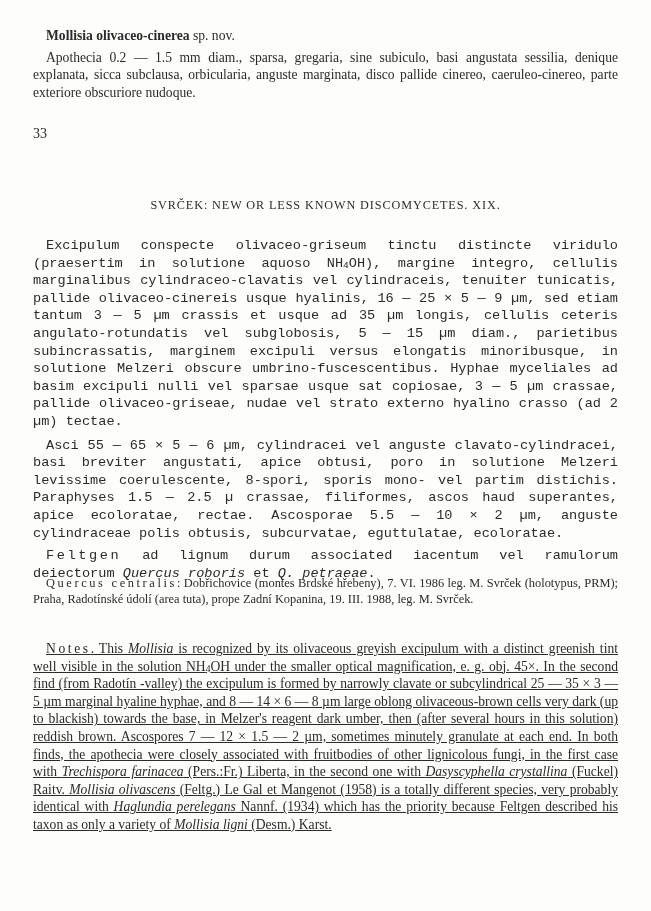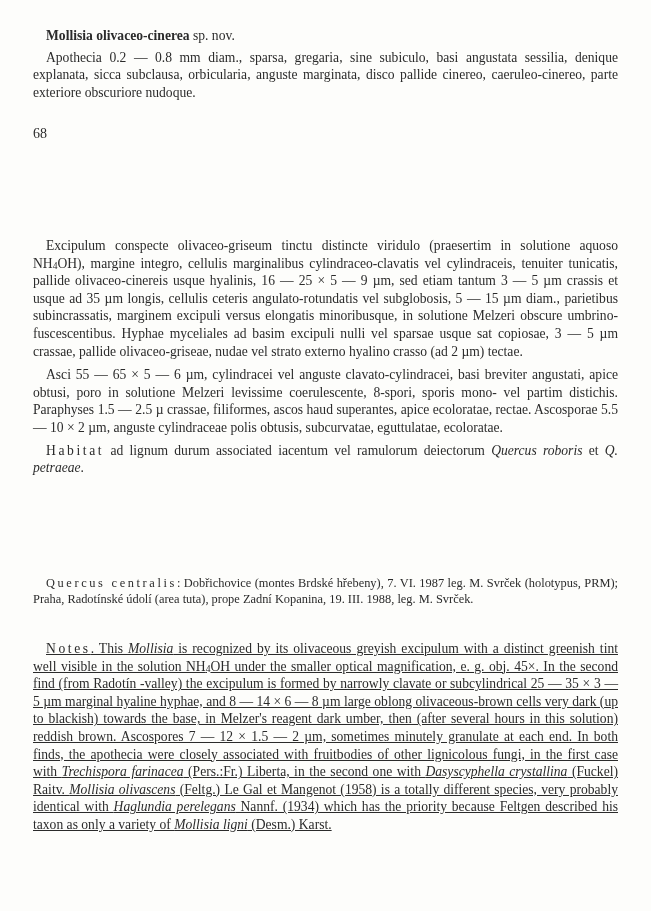--- a/index.html
+++ b/index.html
@@ -21,35 +21,36 @@
   i { font-style: italic; }
   sub { font-size: 0.7em; vertical-align: -0.15em; line-height: 0; }
 </style>
 </head>
 <body>
 
 <div class="page">
 
   <div class="col" style="top:10px;">
     <p class="heading indent"><span class="bold">Mollisia olivaceo-cinerea</span> <span>sp. nov.</span></p>
-    <p class="indent" style="margin-top:4px;">Apothecia 0.2 — 0.8 mm diam., sparsa, gregaria, sine subiculo, basi angustata sessilia, denique explanata, sicca subclausa, orbicularia, anguste marginata, disco pallide cinereo, caeruleo-cinereo, parte exteriore obscuriore nudoque.</p>
+    <p class="indent" style="margin-top:4px;">Apothecia 0.2 — 1.5 mm diam., sparsa, gregaria, sine subiculo, basi angustata sessilia, denique explanata, sicca subclausa, orbicularia, anguste marginata, disco pallide cinereo, caeruleo-cinereo, parte exteriore obscuriore nudoque.</p>
   </div>
 
-  <div class="page-number">68</div>
+  <div class="page-number">33</div>
 
+  <div class="running-head">SVRČEK: NEW OR LESS KNOWN DISCOMYCETES. XIX.</div>
 
-  <div class="col" style="top:220px;">
+  <div class="col" style="top:220px;font-family:Liberation Mono, monospace;">
     <p class="indent"><span>Excipulum conspecte olivaceo-griseum tinctu distincte viridulo (praesertim in solutione aquoso NH</span><sub>4</sub><span>OH), margine integro, cellulis marginalibus cylindraceo-clavatis vel cylindraceis, tenuiter tunicatis, pallide olivaceo-cinereis usque hyalinis, 16 — 25 × 5 — 9 µm, sed etiam tantum 3 — 5 µm crassis et usque ad 35 µm longis, cellulis ceteris angulato-rotundatis vel subglobosis, 5 — 15 µm diam., parietibus subincrassatis, marginem excipuli versus elongatis minoribusque, in solutione Melzeri obscure umbrino-fuscescentibus. Hyphae myceliales ad basim excipuli nulli vel sparsae usque sat copiosae, 3 — 5 µm crassae, pallide olivaceo-griseae, nudae vel strato externo hyalino crasso (ad 2 µm) tectae.</span></p>
 
     <p class="indent" style="margin-top:6px;">Asci 55 — 65 × 5 — 6 µm, cylindracei vel anguste clavato-cylindracei, basi breviter angustati, apice obtusi, poro in solutione Melzeri levissime coerulescente, 8-spori, sporis mono- vel partim distichis. Paraphyses 1.5 — 2.5 µ crassae, filiformes, ascos haud superantes, apice ecoloratae, rectae. Ascosporae 5.5 — 10 × 2 µm, anguste cylindraceae polis obtusis, subcurvatae, eguttulatae, ecoloratae.</p>
 
-    <p class="indent" style="margin-top:5px;"><span class="spaced">Habitat</span><span> ad lignum durum associated iacentum vel ramulorum deiectorum </span><i>Quercus roboris</i><span> et </span><i>Q. petraeae</i><span>.</span></p>
+    <p class="indent" style="margin-top:5px;"><span class="spaced">Feltgen</span><span> ad lignum durum associated iacentum vel ramulorum deiectorum </span><i>Quercus roboris</i><span> et </span><i>Q. petraeae</i><span>.</span></p>
   </div>
 
   <div class="col small" style="top:558px;">
-    <p class="indent"><span class="spaced">Quercus centralis</span><span>: Dobřichovice (montes Brdské hřebeny), 7. VI. 1987 leg. M. Svrček (holotypus, PRM); Praha, Radotínské údolí (area tuta), prope Zadní Kopanina, 19. III. 1988, leg. M. Svrček.</span></p>
+    <p class="indent"><span class="spaced">Quercus centralis</span><span>: Dobřichovice (montes Brdské hřebeny), 7. VI. 1986 leg. M. Svrček (holotypus, PRM); Praha, Radotínské údolí (area tuta), prope Zadní Kopanina, 19. III. 1988, leg. M. Svrček.</span></p>
   </div>
 
   <div class="col" style="top:623px;text-decoration:underline;">
     <p class="indent"><span class="spaced">Notes</span><span>. This </span><i>Mollisia</i><span> is recognized by its olivaceous greyish excipulum with a distinct greenish tint well visible in the solution NH</span><sub>4</sub><span>OH under the smaller optical magnification, e. g. obj. 45×. In the second find (from Radotín -valley) the excipulum is formed by narrowly clavate or subcylindrical 25 — 35 × 3 — 5 µm marginal hyaline hyphae, and 8 — 14 × 6 — 8 µm large oblong olivaceous-brown cells very dark (up to blackish) towards the base, in Melzer's reagent dark umber, then (after several hours in this solution) reddish brown. Ascospores 7 — 12 × 1.5 — 2 µm, sometimes minutely granulate at each end. In both finds, the apothecia were closely associated with fruitbodies of other lignicolous fungi, in the first case with </span><i>Trechispora farinacea</i><span> (Pers.:Fr.) Liberta, in the second one with </span><i>Dasyscyphella crystallina</i><span> (Fuckel) Raitv. </span><i>Mollisia olivascens</i><span> (Feltg.) Le Gal et Mangenot (1958) is a totally different species, very probably identical with </span><i>Haglundia perelegans</i><span> Nannf. (1934) which has the priority because Feltgen described his taxon as only a variety of </span><i>Mollisia ligni</i><span> (Desm.) Karst.</span></p>
   </div>
 
 </div>
 
 </body></html>

